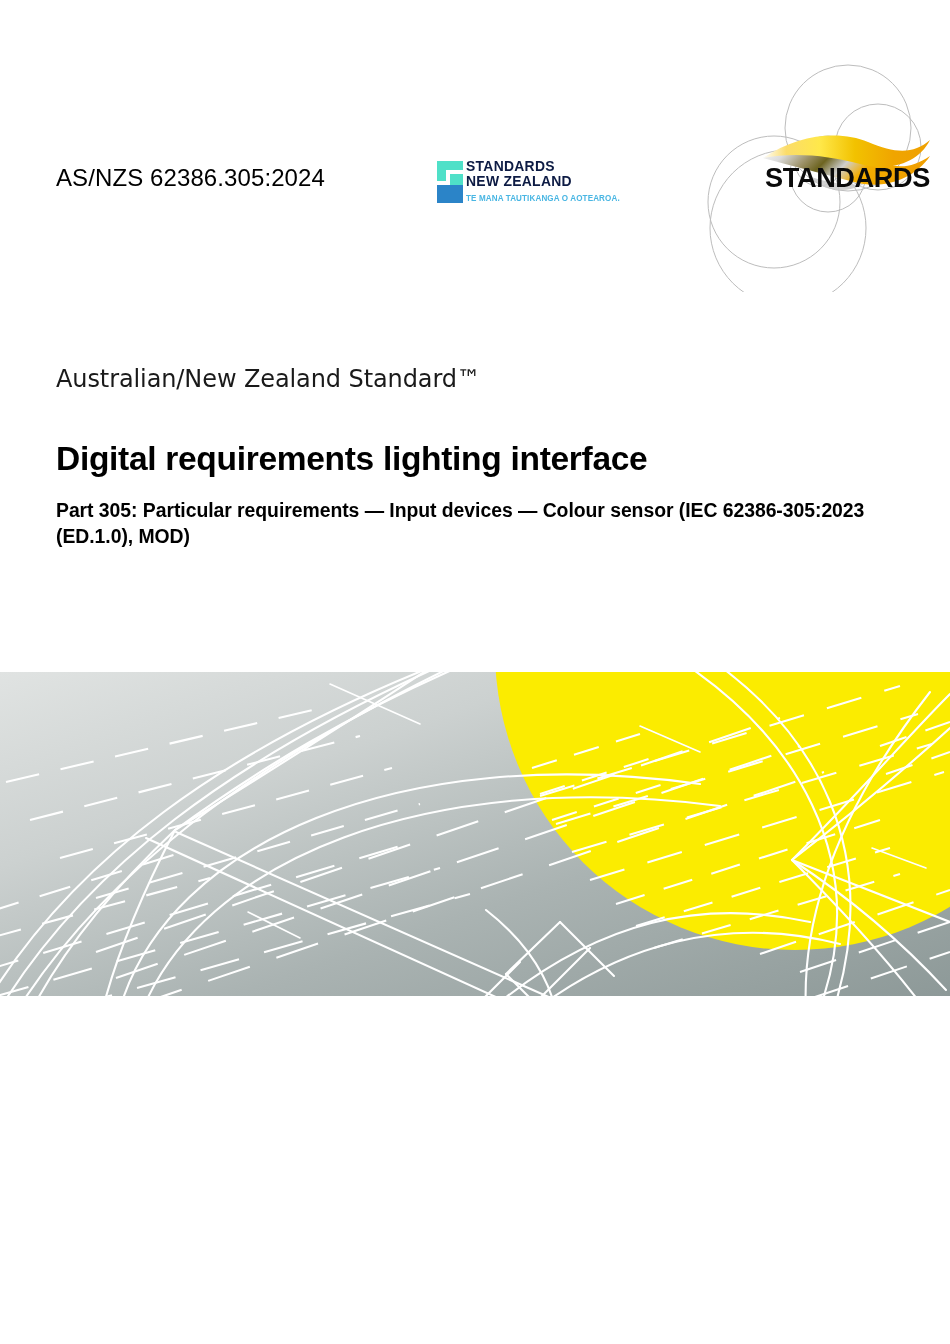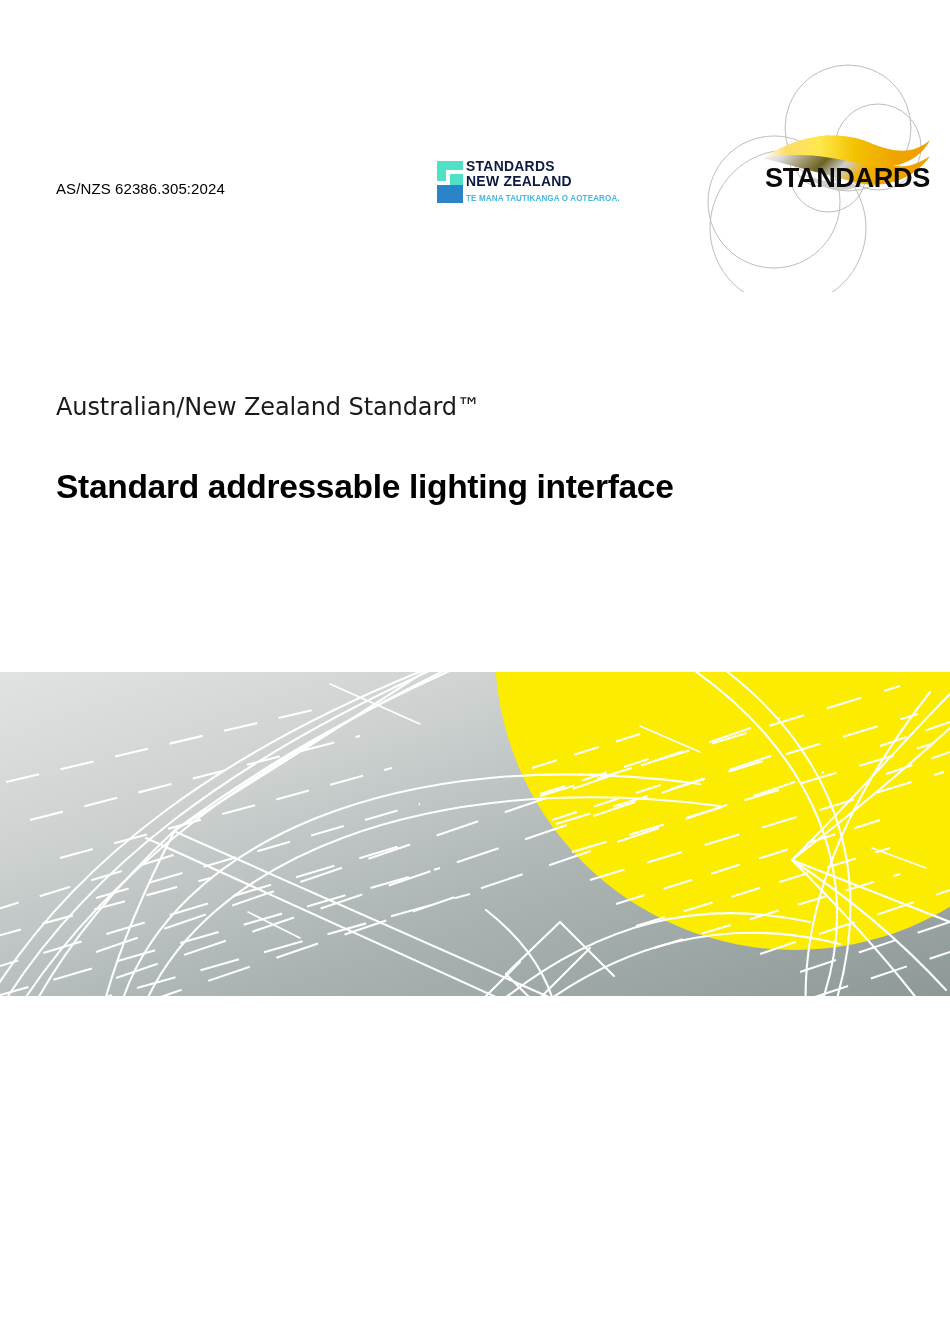--- a/index.html
+++ b/index.html
@@ -19,23 +19,23 @@
   
   #header-row {
     position: absolute;
     left: 0; top: 0;
     width: 950px; height: 300px;
   }
 
   #doc-number {
     position: absolute;
     left: 56px;
-    top: 180px;
-    font-family: "Liberation Sans", sans-serif;
-    font-size: 15px;
+    top: 164px;
+    font-family: "Liberation Sans", sans-serif;
+    font-size: 24px;
     font-weight: 400;
     letter-spacing: 0.1px;
     color: #000000;
     white-space: nowrap;
   }
 
   
   #snz-logo {
     position: absolute;
     left: 437px;
@@ -109,21 +109,21 @@
     line-height: 22px;
     display: block;
     margin-top: -1px;
     padding-right: 10px;
   }
 
   
   #title-block {
     position: absolute;
     left: 56px;
-    top: 392px;
+    top: 364px;
     width: 840px;
   }
   #standard-kind {
     font-family: "DejaVu Sans", sans-serif;
     font-size: 24px;
     font-weight: 400;
     color: #1a1a1a;
     line-height: 30px;
     letter-spacing: -0.1px;
   }
@@ -232,21 +232,22 @@
     </svg>
 
     <div id="sa-word">
       <span id="sa-word-main">STANDARDS</span>
     </div>
   </div>
 </div>
 
 <div id="title-block">
   <div id="standard-kind">Australian/New Zealand Standard™</div>
-  <div id="main-title">Standard addressable lighting interface</div>
+  <div id="main-title">Digital requirements lighting interface</div>
+  <div id="sub-title">Part 305: Particular requirements — Input devices — Colour sensor (IEC 62386-305:2023 (ED.1.0), MOD)</div>
 </div>
 
 <div id="banner">
   <svg width="950" height="324" viewBox="0 0 950 324">
     <defs>
       <linearGradient id="greyGrad" x1="0" y1="0" x2="1" y2="1">
         <stop offset="0%" stop-color="#e0e3e2"></stop>
         <stop offset="30%" stop-color="#ccd1d0"></stop>
         <stop offset="62%" stop-color="#aab3b2"></stop>
         <stop offset="100%" stop-color="#8d9998"></stop>

